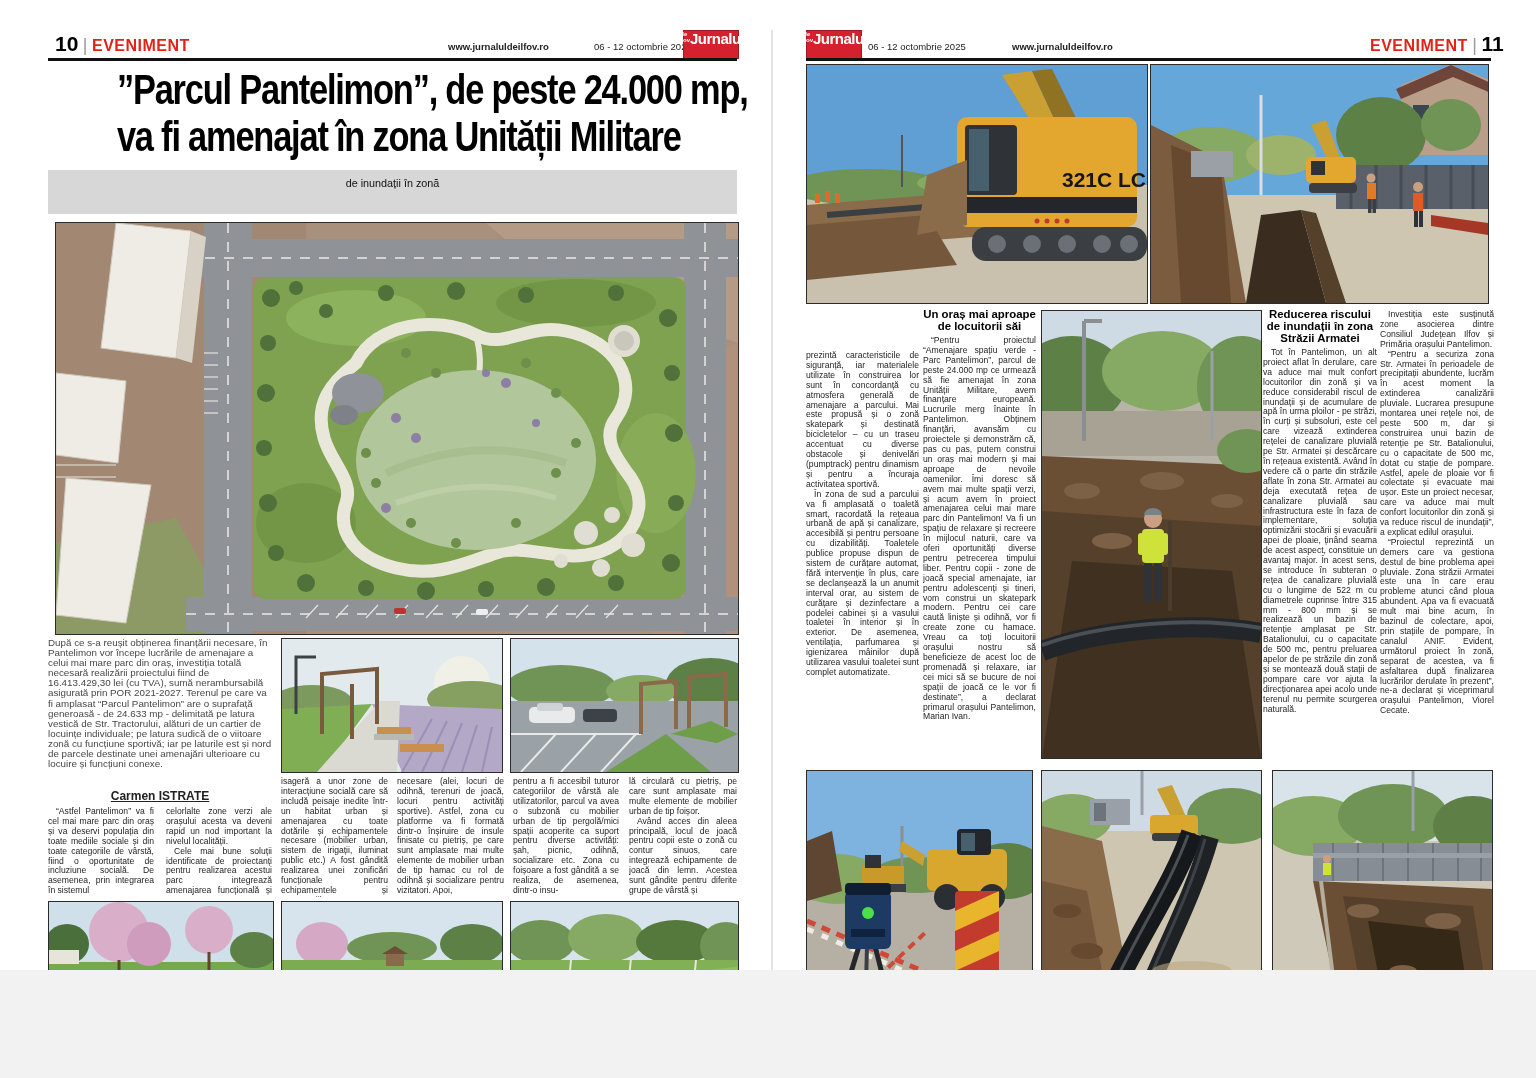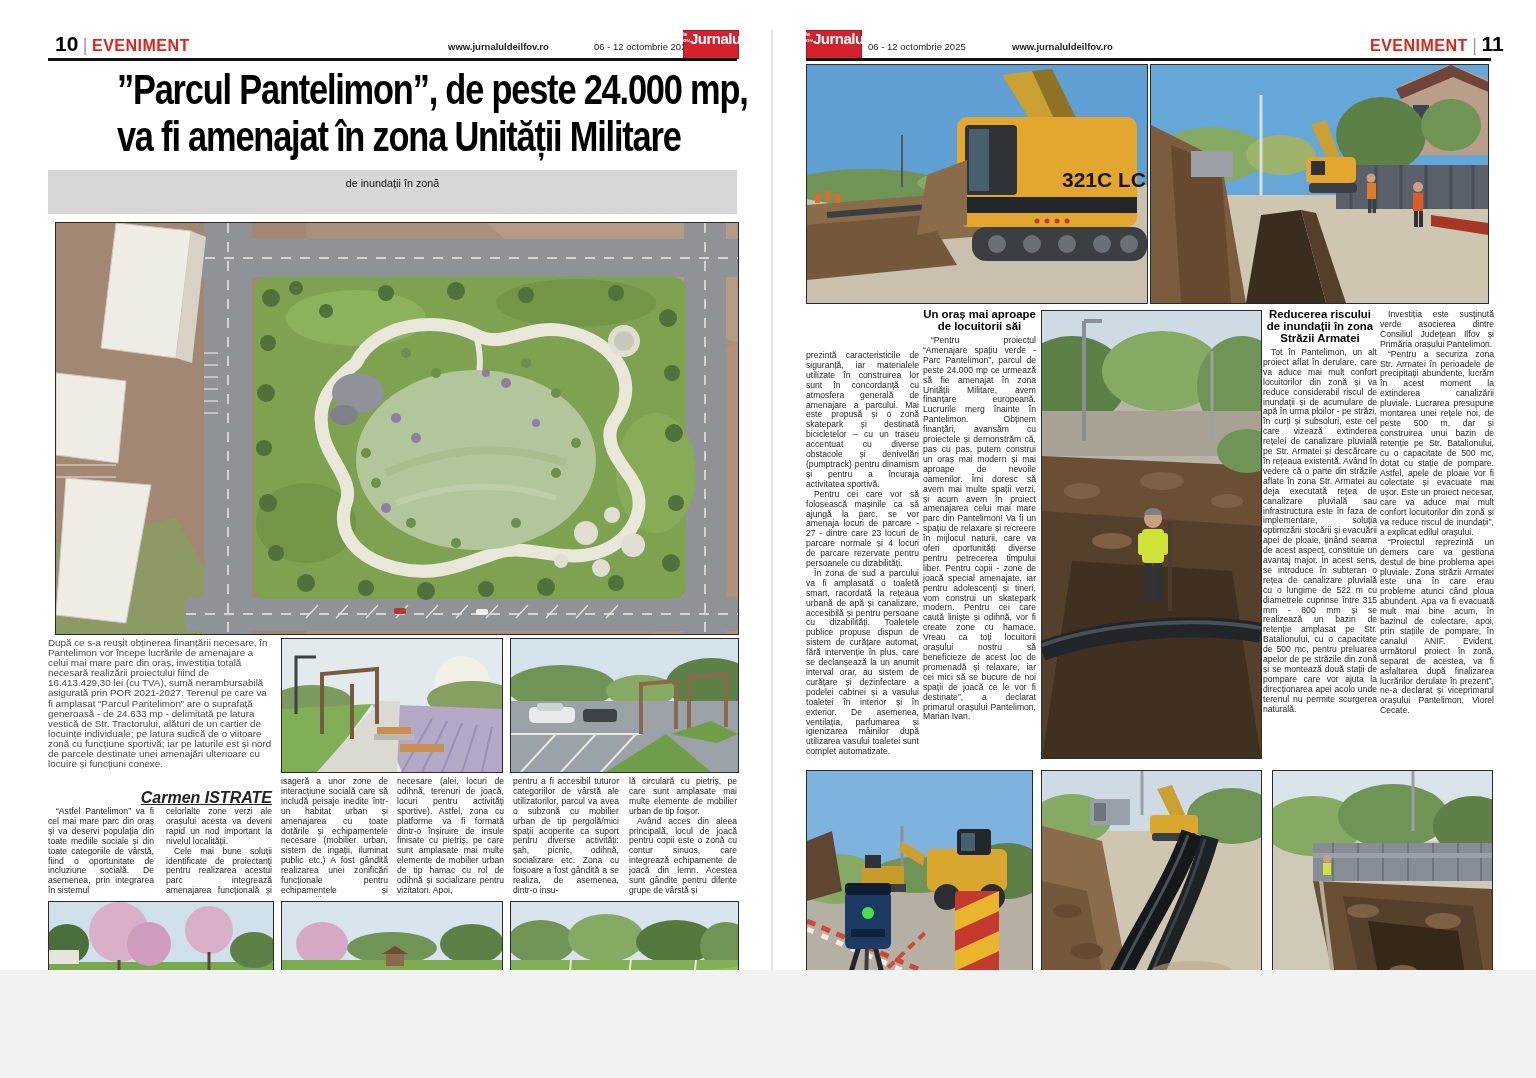--- a/index.html
+++ b/index.html
@@ -20,21 +20,21 @@
   
   .headline{left:48px;width:689px;text-align:center;font-weight:bold;font-size:43px;
     line-height:47px;color:#000;letter-spacing:-1.5px;transform:scaleX(.8);transform-origin:50% 50%;white-space:nowrap;}
   .deck{background:#d7d7d7;text-align:center;font-size:10.8px;line-height:16px;color:#111;padding-top:5px;}
   
   .bodytext{font-size:8.6px;line-height:9.9px;text-align:justify;color:#1d1d1d;overflow:hidden;}
   .bodytext p{margin:0;}
   .bodytext p.ind{text-indent:8px;}
   .colhead{font-weight:bold;font-size:11.4px;line-height:12px;margin:0 0 4px 0;color:#000;text-align:center;}
   .caption{font-size:9.8px;line-height:10.1px;color:#474747;text-align:left;overflow:hidden;}
-  .byline{font-size:16px;font-weight:bold;font-style:italic;text-decoration:underline;color:#222;text-align:right;}
+  .byline{font-size:12px;font-weight:bold;text-decoration:underline;color:#222;text-align:center;}
   .photo{position:absolute;border:1px solid #2b2b2b;overflow:hidden;background:#cfd6da;}
   .photo svg{display:block;width:100%;height:100%;}
   .rule2{background:#111;}
   .gutter{background:#e3e3e3;width:2px;}
 </style>
 </head>
 <body>
 
 <div id="spread">
 
@@ -432,21 +432,20 @@
           <rect x="268" y="146" width="4" height="16" fill="#2f3338"></rect>
         </g>
 
       <polygon points="280,150 337,158 337,170 280,161" fill="#a63726"></polygon>
       <line x1="110" y1="30" x2="110" y2="130" stroke="#d8dde2" stroke-width="3"></line>
     </svg>
   </div>
 
   <div class="abs bodytext" style="left:806px;top:310px;width:113px;height:456px;margin-top:41px;">
     <p>prezintă caracteristicile de siguranță, iar materialele utilizate în construirea lor sunt în concordanță cu atmosfera generală de amenajare a parcului. Mai este propusă și o zonă skatepark și destinată bicicletelor – cu un traseu accentuat cu diverse obstacole și denivelări (pumptrack) pentru dinamism și pentru a încuraja activitatea sportivă.</p>
-    <p class="ind">Pentru cei care vor să folosească mașinile ca să ajungă la parc, se vor amenaja locuri de parcare - 27 - dintre care 23 locuri de parcare normale și 4 locuri de parcare rezervate pentru persoanele cu dizabilități.</p>
     <p class="ind">În zona de sud a parcului va fi amplasată o toaletă smart, racordată la rețeaua urbană de apă și canalizare, accesibilă și pentru persoane cu dizabilități. Toaletele publice propuse dispun de sistem de curățare automat, fără intervenție în plus, care se declanșează la un anumit interval orar, au sistem de curățare și dezinfectare a podelei cabinei și a vasului toaletei în interior și în exterior. De asemenea, ventilația, parfumarea și igienizarea mâinilor după utilizarea vasului toaletei sunt complet automatizate.</p>
   </div>
   <div class="abs" style="left:923px;top:308px;width:113px;height:458px;">
     <h3 class="colhead">Un oraș mai aproape de locuitorii săi</h3>
     <div class="bodytext" style="height:410px;">
       <p class="ind">“Pentru proiectul “Amenajare spațiu verde - Parc Pantelimon”, parcul de peste 24.000 mp ce urmează să fie amenajat în zona Unității Militare, avem finanțare europeană. Lucrurile merg înainte în Pantelimon. Obținem finanțări, avansăm cu proiectele și demonstrăm că, pas cu pas, putem construi un oraș mai modern și mai aproape de nevoile oamenilor. Îmi doresc să avem mai multe spații verzi, și acum avem în proiect amenajarea celui mai mare parc din Pantelimon! Va fi un spațiu de relaxare și recreere în mijlocul naturii, care va oferi oportunități diverse pentru petrecerea timpului liber. Pentru copii - zone de joacă special amenajate, iar pentru adolescenți și tineri, vom construi un skatepark modern. Pentru cei care caută liniște și odihnă, vor fi create zone cu hamace. Vreau ca toți locuitorii orașului nostru să beneficieze de acest loc de promenadă și relaxare, iar cei mici să se bucure de noi spații de joacă ce le vor fi destinate”, a declarat primarul orașului Pantelimon, Marian Ivan.</p>
     </div>
   </div>
 
   <div class="photo" style="left:1041px;top:310px;width:219px;height:447px;">
@@ -488,21 +487,21 @@
     </svg>
   </div>
 
   <div class="abs" style="left:1263px;top:308px;width:114px;height:458px;">
     <h3 class="colhead">Reducerea riscului de inundații în zona Străzii Armatei</h3>
     <div class="bodytext" style="height:410px;">
       <p class="ind">Tot în Pantelimon, un alt proiect aflat în derulare, care va aduce mai mult confort locuitorilor din zonă și va reduce considerabil riscul de inundații și de acumulare de apă în urma ploilor - pe străzi, în curți și subsoluri, este cel care vizează extinderea rețelei de canalizare pluvială pe Str. Armatei și descărcare în rețeaua existentă. Având în vedere că o parte din străzile aflate în zona Str. Armatei au deja executată rețea de canalizare pluvială sau infrastructura este în faza de implementare, soluția optimizării stocării și evacuării apei de ploaie, ținând seama de acest aspect, constituie un avantaj major. În acest sens, se introduce în subteran o rețea de canalizare pluvială cu o lungime de 522 m cu diametrele cuprinse între 315 mm - 800 mm și se realizează un bazin de retenție amplasat pe Str. Batalionului, cu o capacitate de 500 mc, pentru preluarea apelor de pe străzile din zonă și se montează două stații de pompare care vor ajuta la direcționarea apei acolo unde terenul nu permite scurgerea naturală.</p>
     </div>
   </div>
   <div class="abs bodytext" style="left:1380px;top:310px;width:114px;height:456px;">
-    <p class="ind">Investiția este susținută verde asocierea dintre Consiliul Județean Ilfov și Primăria orașului Pantelimon.</p>
+    <p class="ind">Investiția este susținută zone asocierea dintre Consiliul Județean Ilfov și Primăria orașului Pantelimon.</p>
     <p class="ind">“Pentru a securiza zona Str. Armatei în perioadele de precipitații abundente, lucrăm în acest moment la extinderea canalizării pluviale. Lucrarea presupune montarea unei rețele noi, de peste 500 m, dar și construirea unui bazin de retenție pe Str. Batalionului, cu o capacitate de 500 mc, dotat cu stație de pompare. Astfel, apele de ploaie vor fi colectate și evacuate mai ușor. Este un proiect necesar, care va aduce mai mult confort locuitorilor din zonă și va reduce riscul de inundații”, a explicat edilul orașului.</p>
     <p class="ind">“Proiectul reprezintă un demers care va gestiona destul de bine problema apei pluviale. Zona străzii Armatei este una în care erau probleme atunci când ploua abundent. Apa va fi evacuată mult mai bine acum, în bazinul de colectare, apoi, prin stațiile de pompare, în canalul ANIF. Evident, următorul proiect în zonă, separat de acestea, va fi asfaltarea după finalizarea lucrărilor derulate în prezent”, ne-a declarat și viceprimarul orașului Pantelimon, Viorel Cecate.</p>
   </div>
 
   <div class="photo" style="left:806px;top:770px;width:225px;height:254px;">
     <svg viewBox="0 0 225 254" preserveAspectRatio="none">
       <rect width="225" height="254" fill="#7db3de"></rect>
       <rect y="105" width="225" height="149" fill="#b6b0a4"></rect>
       <ellipse cx="30" cy="108" rx="45" ry="25" fill="#86a963"></ellipse>
       <ellipse cx="110" cy="104" rx="45" ry="18" fill="#6f9455"></ellipse>

